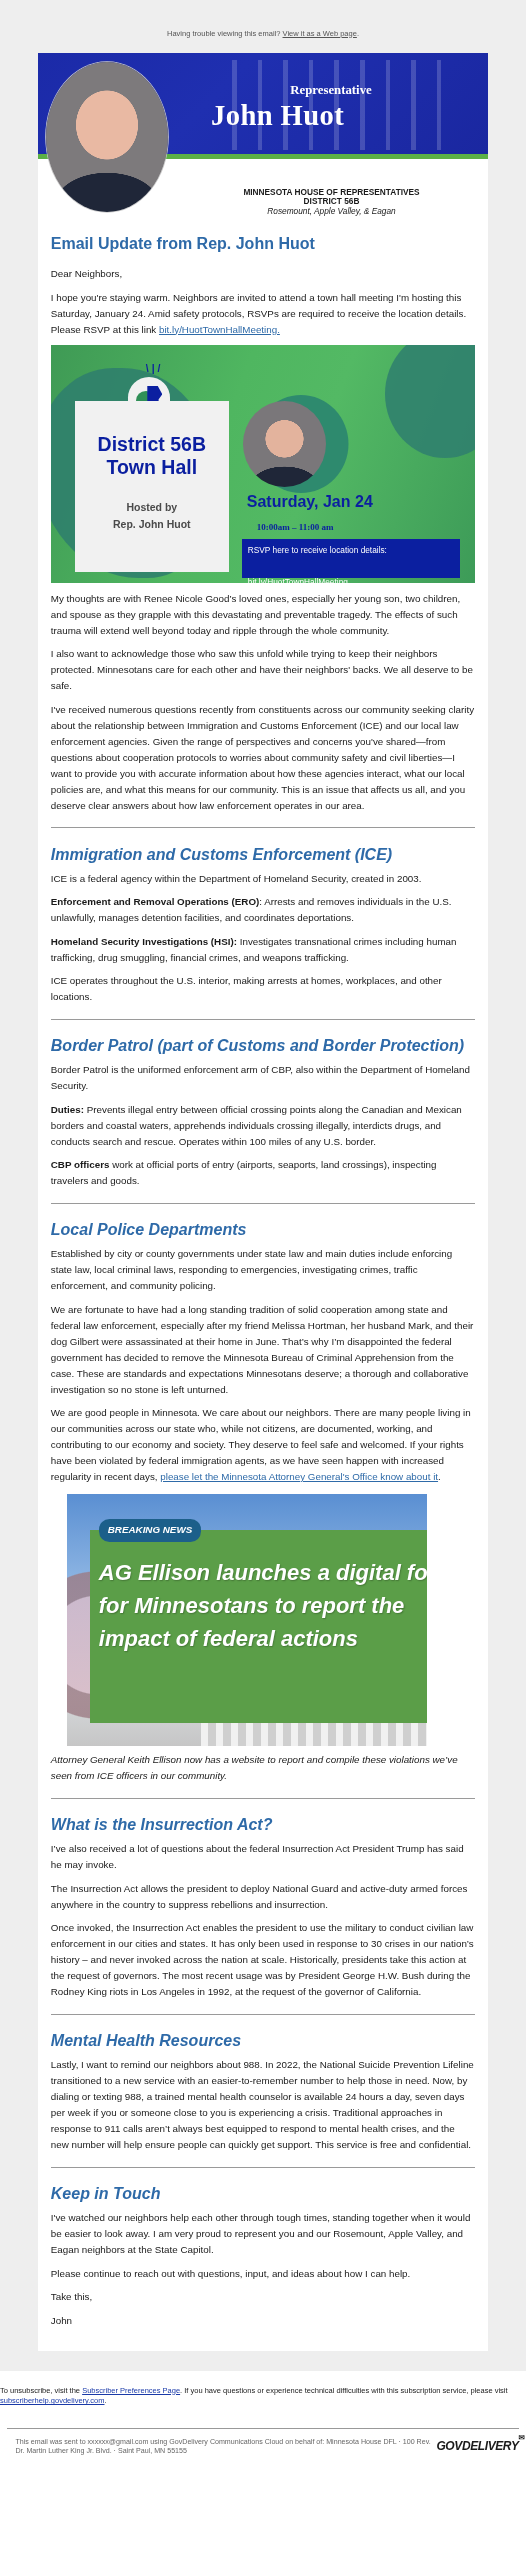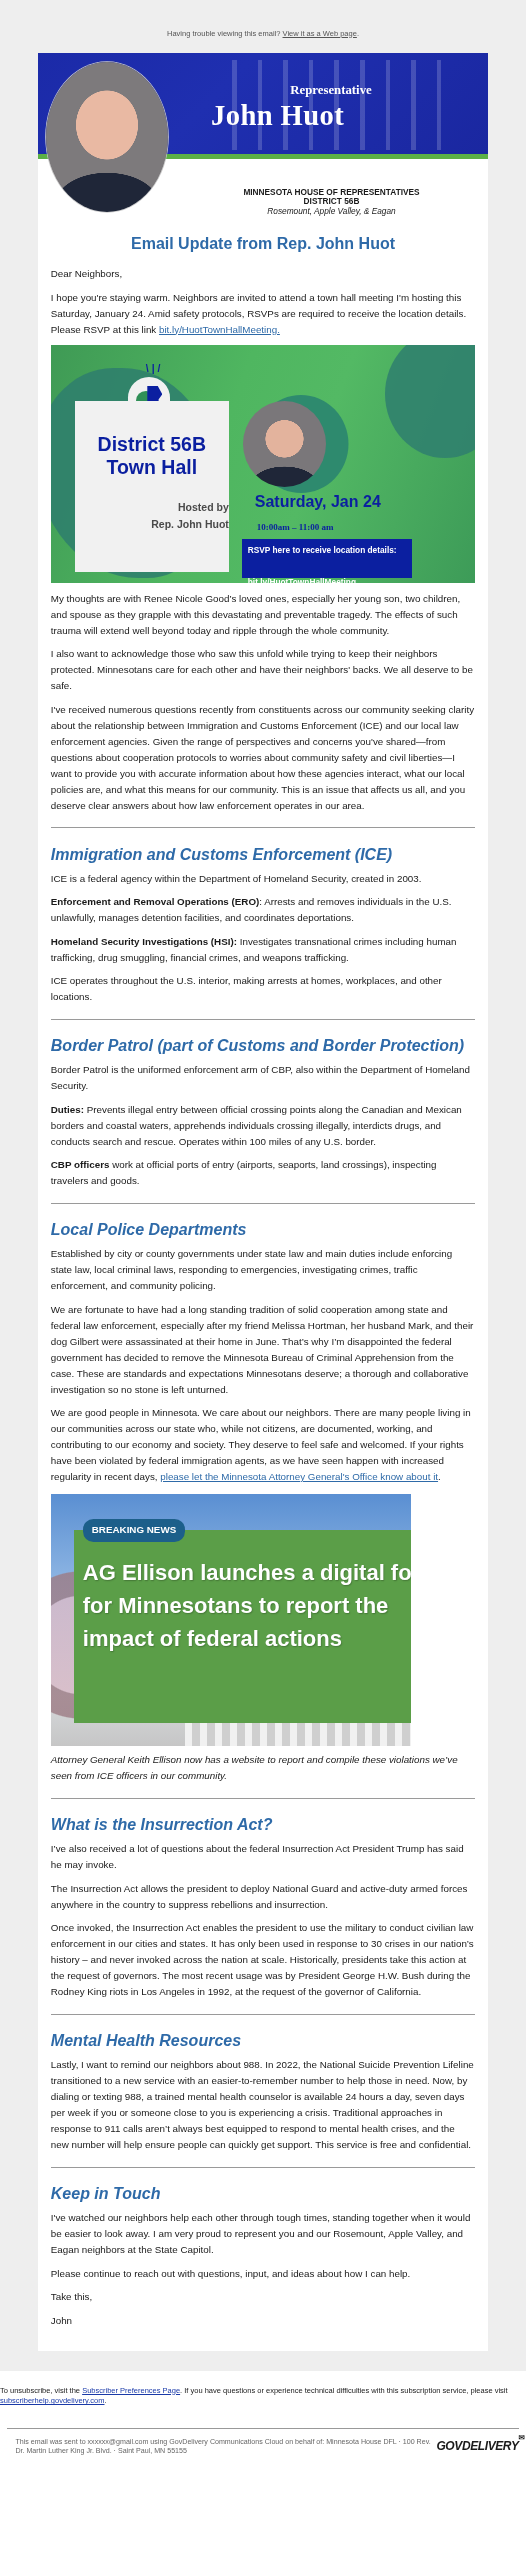--- a/index.html
+++ b/index.html
@@ -60,21 +60,21 @@
     color: #fff; font-size: 28.6px; letter-spacing: 0.4px;
   }
   .house {
     position: absolute; left: 173px; top: 135px; width: 241px; text-align: center;
     font-size: 8.3px; font-weight: bold; line-height: 9.8px; color: #1a1a1a;
   }
   .house .cities { font-style: italic; font-weight: normal; }
 
   .content { padding: 0 12.8px 15px 12.8px; }
   .title {
-    text-align: center; color: #2e6aa8;
+    color: #2e6aa8;
     font-size: 16px; font-weight: bold;
     margin: 9px 0 13.5px 0;
   }
   p { font-size: 9.8px; line-height: 16px; margin: 0 0 7.5px 0; }
   p a, .link { color: #2e6aa8; text-decoration: underline; }
   hr.sep { border: 0; border-top: 1.1px solid #9a9a9a; margin: 13.5px 0 16.5px 0; }
   h2 {
     font-size: 16px; font-weight: bold; font-style: italic;
     color: #2e6aa8; margin: 0 0 6px 0; line-height: 20px;
   }
@@ -95,50 +95,51 @@
     border-radius: 50% 50% 0 0; background: #f1f1f1;
   }
   .th-logo .dome { position: absolute; left: 8.3px; top: 13.5px; width: 19.5px; height: 22.6px; background: #2f8f57; border-radius: 9.8px 9.8px 0 0; }
   .th-logo .mn { position: absolute; left: 19.5px; top: 9px; width: 15px; height: 27px; background: #0b1fa0; clip-path: polygon(0 0, 70% 0, 100% 30%, 75% 50%, 80% 100%, 0 100%); }
   .th-spark { position: absolute; left: 95px; top: 16.5px; color: #0b1fa0; font-size: 10.5px; font-weight: bold; }
   .th-title {
     position: absolute; left: 0; top: 32px; width: 154px; text-align: center;
     color: #0b1fa0; font-weight: bold; font-size: 19.5px; line-height: 22.6px;
   }
   .th-host {
-    position: absolute; left: 0; top: 98px; width: 154px; text-align: right;
+    position: absolute; left: 0; top: 98px; width: 154px; text-align: center;
     color: #4a4a4a; font-weight: bold; font-size: 10.5px; line-height: 16.5px;
   }
   .th-photo {
     position: absolute; left: 192px; top: 56px; width: 83px; height: 86px; border-radius: 50%;
     background:
       radial-gradient(ellipse 38% 36% at 50% 44%, #e3b39d 0 60%, transparent 61%),
       radial-gradient(ellipse 55% 28% at 50% 96%, #1f2638 0 70%, transparent 71%),
       #7a777a;
     box-shadow: 16.5px 0 0 6px #2e8a6e;
   }
   .th-date {
-    position: absolute; left: 204px; top: 148px; color: #0b1fa0;
+    position: absolute; left: 196px; top: 148px; color: #0b1fa0;
     font-weight: bold; font-size: 16px;
   }
   .th-time {
     position: absolute; left: 206px; top: 177px; color: #0b1fa0;
     font-weight: bold; font-size: 9px; font-family: Liberation Serif, serif;
   }
   .th-rsvp {
-    position: absolute; left: 191px; top: 194px; width: 170px; height: 39px;
-    background: #0b1fa0; color: #fff; font-weight: bold; font-size: 8.3px;
+    position: absolute; left: 191px; top: 194px; width: 218px; height: 39px;
+    background: #0b1fa0; color: #fff; font-weight: normal; font-size: 8.3px;
     line-height: 12.8px; padding: 5.3px 6px;
   }
   .th-rsvp .u { text-decoration: underline; margin-top: 19px; }
   
   .news {
-    position: relative; width: 360px; height: 252px; margin: 9px 0 6px 0;
+    position: relative; width: 360px; height: 252px; margin: 9px 0 6px 16px;
     background: linear-gradient(180deg, #5a8fd2 0%, #9cc0e8 45%, #d6d9dc 80%, #c6c6c6 100%);
     overflow: hidden;
+    font-style: italic;
   }
   .news .tree { position: absolute; left: -15px; top: 38px; width: 90px; height: 226px; background: radial-gradient(circle, #d9b9c6 0 40%, #9c7b84 41% 60%, transparent 61%); opacity: .8; }
   .news .bldg { position: absolute; right: 0; bottom: 0; width: 226px; height: 90px; background: repeating-linear-gradient(90deg, #f1f1f1 0 7.5px, #cfcfcf 7.5px 15px); }
   .news .panel {
     position: absolute; left: 23px; top: 36px; width: 401px; height: 193px;
     background: #5b9e48;
   }
   .news .badge {
     position: absolute; left: 32px; top: 25px; height: 22.6px; padding: 0 9px;
     border-radius: 10.5px; background: #1c5f8a; color: #fff; font-weight: bold;

